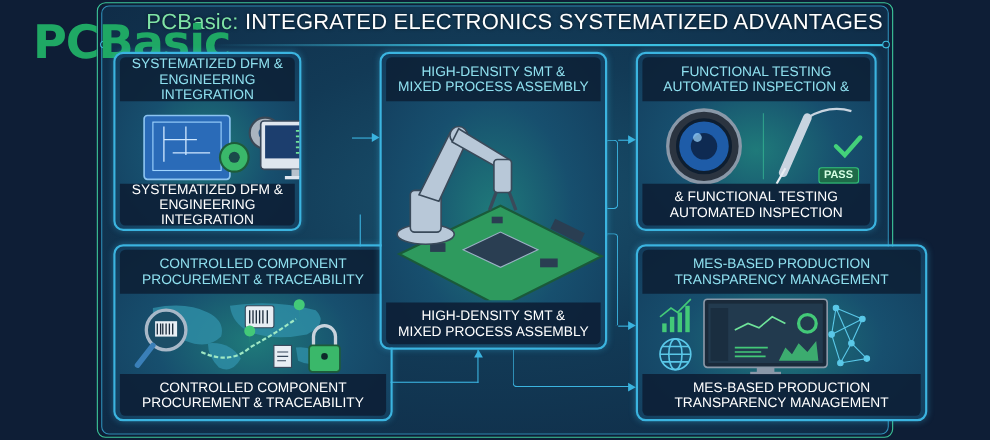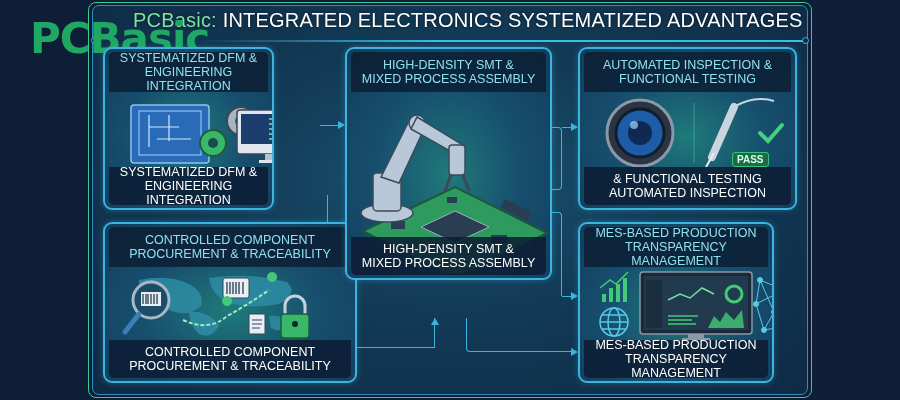--- a/index.html
+++ b/index.html
@@ -132,21 +132,21 @@
       <rect x="172" y="44" width="28" height="24" rx="3" fill="#3ab86a" stroke="#1e5c3a" stroke-width="1.5"></rect>
       <circle cx="186" cy="54" r="3" fill="#0e2a2a"></circle>
     </g>
   </svg>
   <div class="ftr">
     <span>CONTROLLED COMPONENT</span>
     <span>PROCUREMENT &amp; TRACEABILITY</span>
   </div>
 </div>
 
-<div class="panel" style="left:345px;top:47px;width:207px;height:233px">
+<div class="panel" style="left:345px;top:47px;width:207px;height:271px">
   <div class="hdr">
     <span>HIGH-DENSITY SMT &amp;</span>
     <span>MIXED PROCESS ASSEMBLY</span>
   </div>
   <svg class="art" style="top:46px;height:178px" viewBox="0 0 199 178">
     <g>
       <path d="M12 136 L104 92 L196 138 L104 184 Z" fill="#2e9a5e" stroke="#1a5a3a" stroke-width="2"></path>
       <path d="M70 132 L104 116 L138 132 L104 148 Z" fill="#2a3e52" stroke="#9ab0c4" stroke-width="1"></path>
       <rect x="40" y="126" width="14" height="8" fill="#2a3e52"></rect>
       <rect x="140" y="140" width="16" height="8" fill="#2a3e52"></rect>
@@ -164,46 +164,46 @@
     </g>
   </svg>
   <div class="ftr">
     <span>HIGH-DENSITY SMT &amp;</span>
     <span>MIXED PROCESS ASSEMBLY</span>
   </div>
 </div>
 
 <div class="panel" style="left:578px;top:47px;width:219px;height:163px">
   <div class="hdr">
+    <span>FUNCTIONAL TESTING</span>
     <span>AUTOMATED INSPECTION &amp;</span>
-    <span>FUNCTIONAL TESTING</span>
   </div>
   <svg class="art" style="top:46px;height:74px" viewBox="0 0 211 74">
     <g>
       <circle cx="56" cy="38" r="33" fill="#2b3440" stroke="#8a98a8" stroke-width="3"></circle>
       <circle cx="56" cy="38" r="24" fill="#1e5ca8" stroke="#0e1e30" stroke-width="3"></circle>
       <circle cx="56" cy="38" r="12" fill="#0e2a52"></circle>
       <circle cx="50" cy="30" r="4" fill="#9fd8ff" opacity="0.7"></circle>
     </g>
     <line x1="110" y1="8" x2="110" y2="68" stroke="#3cc79a" stroke-width="1" opacity="0.6"></line>
     <g>
       <path d="M150 12 L128 62" stroke="#c8d4e0" stroke-width="8" stroke-linecap="round"></path>
       <path d="M130 58 L122 72" stroke="#e8eef4" stroke-width="2"></path>
       <path d="M150 12 Q170 0 190 6" stroke="#c8d4e0" stroke-width="2" fill="none"></path>
     </g>
     <path d="M176 38 L184 46 L198 30" stroke="#43d17a" stroke-width="4" fill="none" stroke-linecap="round"></path>
   </svg>
-  <div class="pass" style="left:152px;top:103px">PASS</div>
+  <div class="pass" style="left:164px;top:103px">PASS</div>
   <div class="ftr">
     <span>&amp; FUNCTIONAL TESTING</span>
     <span>AUTOMATED INSPECTION</span>
   </div>
 </div>
 
-<div class="panel" style="left:578px;top:222px;width:196px;height:161px">
+<div class="panel" style="left:578px;top:222px;width:265px;height:161px">
   <div class="hdr">
     <span>MES-BASED PRODUCTION</span>
     <span>TRANSPARENCY MANAGEMENT</span>
   </div>
   <svg class="art" style="top:46px;height:74px" viewBox="0 0 211 74">
     <g fill="#43c978">
       <rect x="18" y="24" width="4" height="8"></rect>
       <rect x="25" y="18" width="4" height="14"></rect>
       <rect x="32" y="14" width="4" height="18"></rect>
       <rect x="39" y="8" width="4" height="24"></rect>

